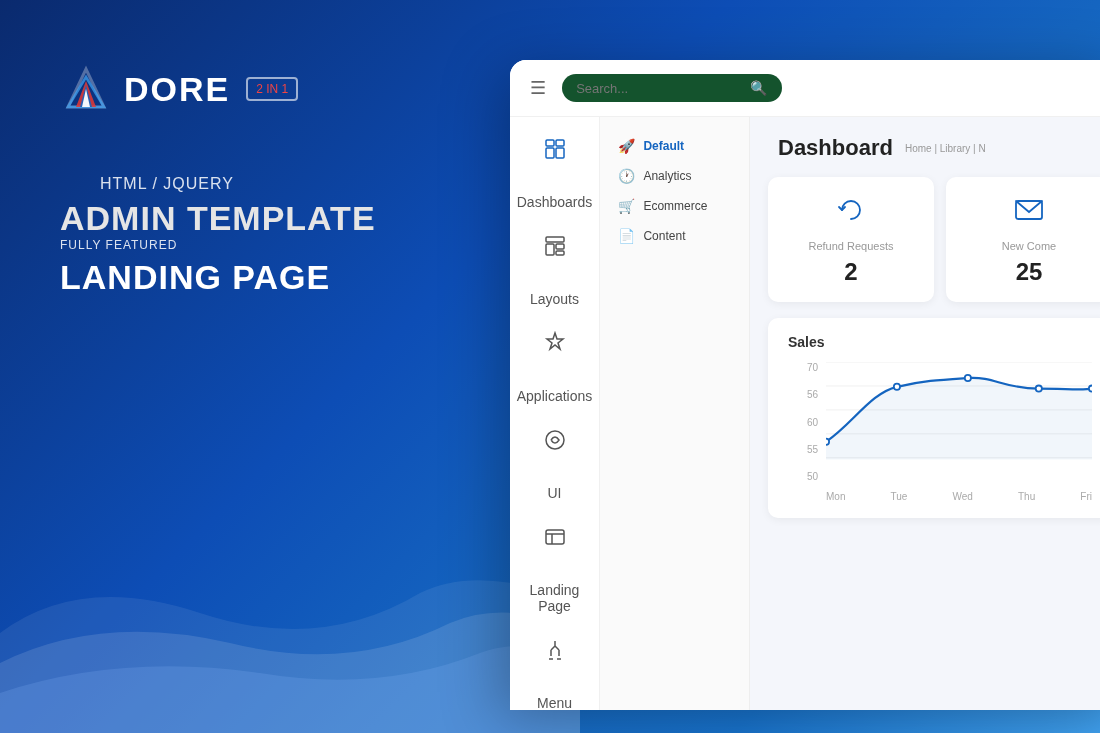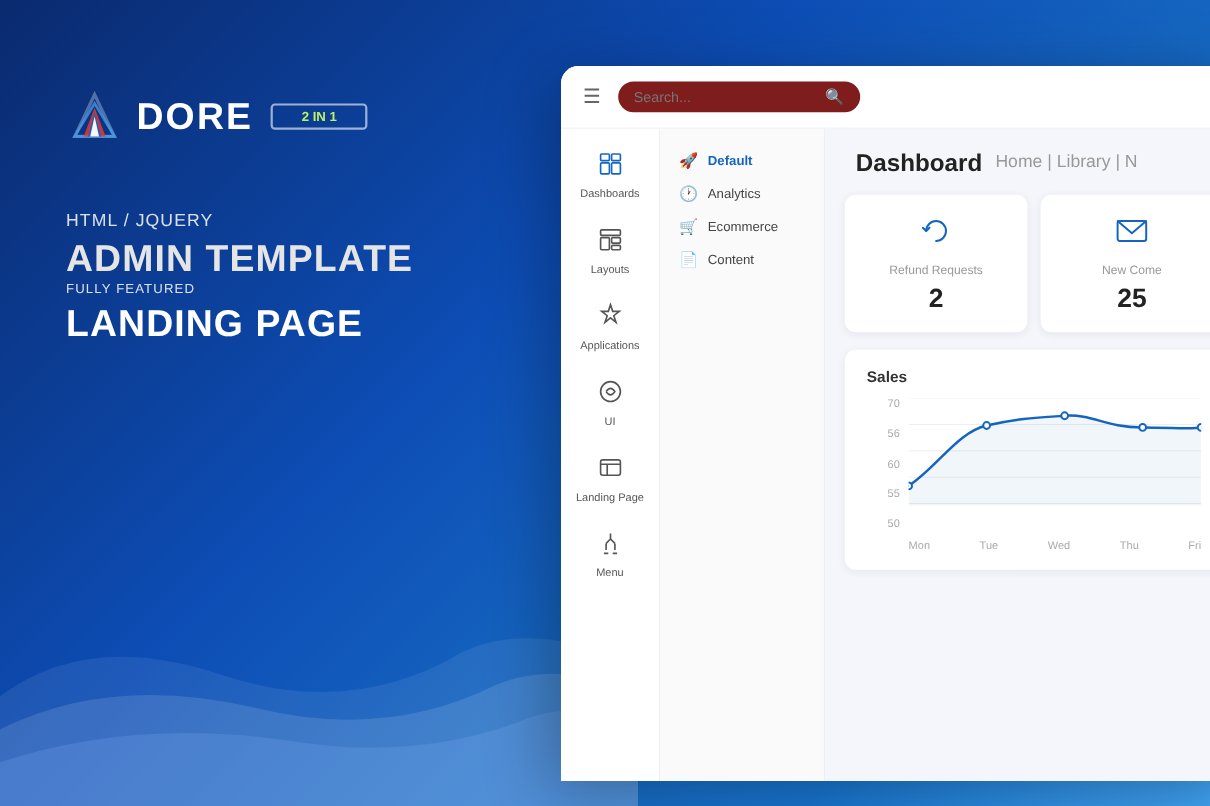--- a/index.html
+++ b/index.html
@@ -17,21 +17,21 @@
       position: absolute;
       inset: 0;
       background: linear-gradient(135deg, #0a2a6e 0%, #0d4db5 40%, #1565c0 60%, #1976d2 80%, #42a5f5 100%);
       z-index: 0;
     }
 
     
     .left-panel {
       position: absolute;
       left: 60px;
-      top: 80px;
+      top: 63px;
       z-index: 10;
       color: white;
     }
 
     .logo-area {
       display: flex;
       align-items: center;
       gap: 12px;
       margin-bottom: 60px;
     }
@@ -45,34 +45,35 @@
       font-size: 34px;
       font-weight: 700;
       color: white;
       letter-spacing: 2px;
     }
 
     .badge-2in1 {
       background: transparent;
       border: 2px solid rgba(255,255,255,0.6);
       border-radius: 4px;
-      padding: 3px 26px;
+      padding: 3px 8px;
       font-size: 12px;
-      font-weight: 700;
-      color: #bef264;
+      font-weight: 400;
+      color: #ef4444;
       margin-left: 4px;
     }
 
     .subtitle-line1 {
       font-size: 16px;
       font-weight: 400;
       color: rgba(255,255,255,0.85);
       letter-spacing: 1px;
       text-transform: uppercase;
       margin-bottom: 6px;
+      margin-left: 40px;
     }
 
     .title-line1 {
       font-size: 34px;
       font-weight: 800;
       color: #e5e5e5;
       text-transform: uppercase;
       letter-spacing: 1px;
     }
 
@@ -136,21 +137,21 @@
     }
 
     .topbar-menu-icon {
       color: #666;
       font-size: 18px;
     }
 
     .topbar-search {
       flex: 1;
       max-width: 220px;
-      background: #7f1d1d;
+      background: #14532d;
       border-radius: 20px;
       padding: 6px 14px;
       display: flex;
       align-items: center;
       gap: 20px;
     }
 
     .topbar-search input {
       border: none;
       background: transparent;
@@ -193,23 +194,24 @@
     .sidebar-item.active {
       color: #1565c0;
     }
 
     .sidebar-item .si-icon {
       font-size: 22px;
       color: #1565c0;
     }
 
     .sidebar-item .si-label {
-      font-size: 10px;
+      font-size: 14px;
       color: #555;
       text-align: center;
+      margin-top: 23px;
     }
 
     
     .submenu-panel {
       width: 150px;
       background: #fafafa;
       border-right: 1px solid #eee;
       padding: 14px 10px;
       flex-shrink: 0;
     }
@@ -250,21 +252,21 @@
     }
 
     .dashboard-title {
       font-size: 22px;
       font-weight: 700;
       color: #222;
       margin-left: 10px;
     }
 
     .breadcrumb {
-      font-size: 16px;
+      font-size: 10px;
       color: #999;
     }
 
     
     .stat-cards {
       display: flex;
       gap: 12px;
       margin-bottom: 16px;
     }
 

